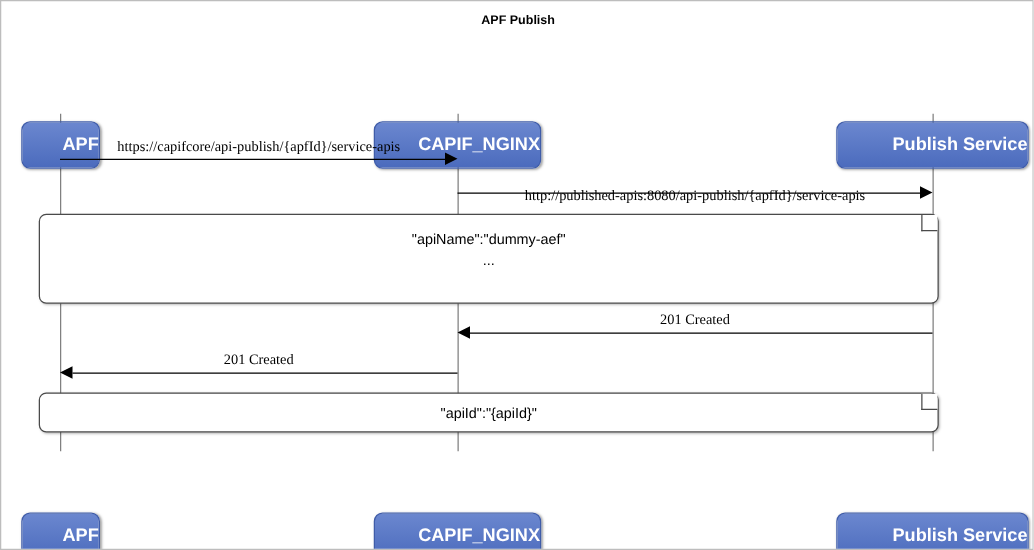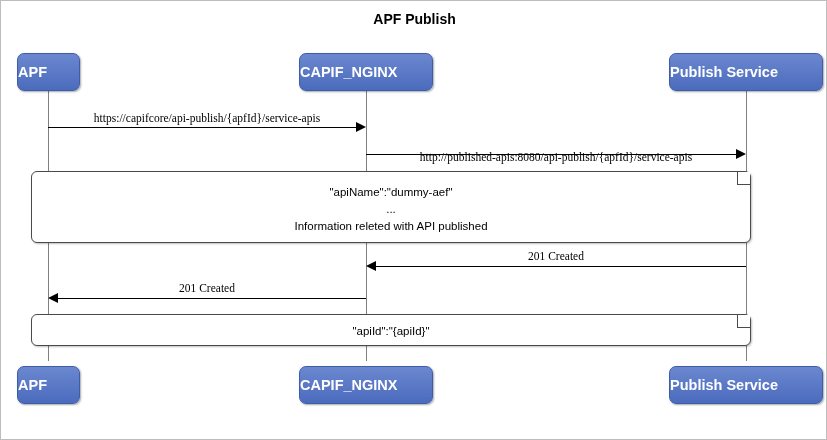--- a/index.html
+++ b/index.html
@@ -18,39 +18,40 @@
     border: 1px solid #bdbdbd;
     box-sizing: border-box;
     overflow: hidden;
   }
   .title {
     position: absolute;
     top: 10px;
     left: 0;
     width: 827px;
     text-align: center;
-    font-size: 14px;
+    font-size: 10px;
     font-weight: bold;
     color: #000000;
   }
   .actor {
     position: absolute;
     background: #5573c4;
     background: linear-gradient(to bottom, #6b87cf 0%, #4b6bbd 100%);
     border: 1px solid #3f5ca8;
     border-radius: 7px;
     color: #ffffff;
     font-size: 14.5px;
     font-weight: bold;
     display: flex;
     align-items: center;
-    justify-content: flex-start;
+    justify-content: flex-end;
     box-shadow: 1px 1px 2px rgba(0,0,0,0.35);
     height: 38px;
     box-sizing: border-box;
+    margin-top: 44px;
   }
   .lifeline {
     position: absolute;
     width: 1px;
     background: #808080;
   }
   .arrow-line {
     position: absolute;
     height: 1px;
     background: #000000;
@@ -147,21 +148,20 @@
 
   <div class="msg-label" style="left:365px; top:138px; width:380px;margin-top:12px;">http://published-apis:8080/api-publish/{apfId}/service-apis</div>
   <div class="arrow-line" style="left:365px; top:153px; width:370px;"></div>
   <div class="arrow-head right" style="left:735px; top:148px;"></div>
 
   <div class="note" style="left:30px; top:170px; width:720px; height:72px;">
     <div class="fold"></div>
     <div class="note-body">
       <div>"apiName":"dummy-aef"</div>
       <div>...</div>
-      <div>Information releted with API published</div>
     </div>
   </div>
 
   <div class="msg-label" style="left:365px; top:249px; width:380px;">201 Created</div>
   <div class="arrow-line" style="left:375px; top:265px; width:370px;"></div>
   <div class="arrow-head left" style="left:365px; top:260px;"></div>
 
   <div class="msg-label" style="left:47px; top:281px; width:318px;">201 Created</div>
   <div class="arrow-line" style="left:57px; top:297px; width:308px;"></div>
   <div class="arrow-head left" style="left:47px; top:292px;"></div>

